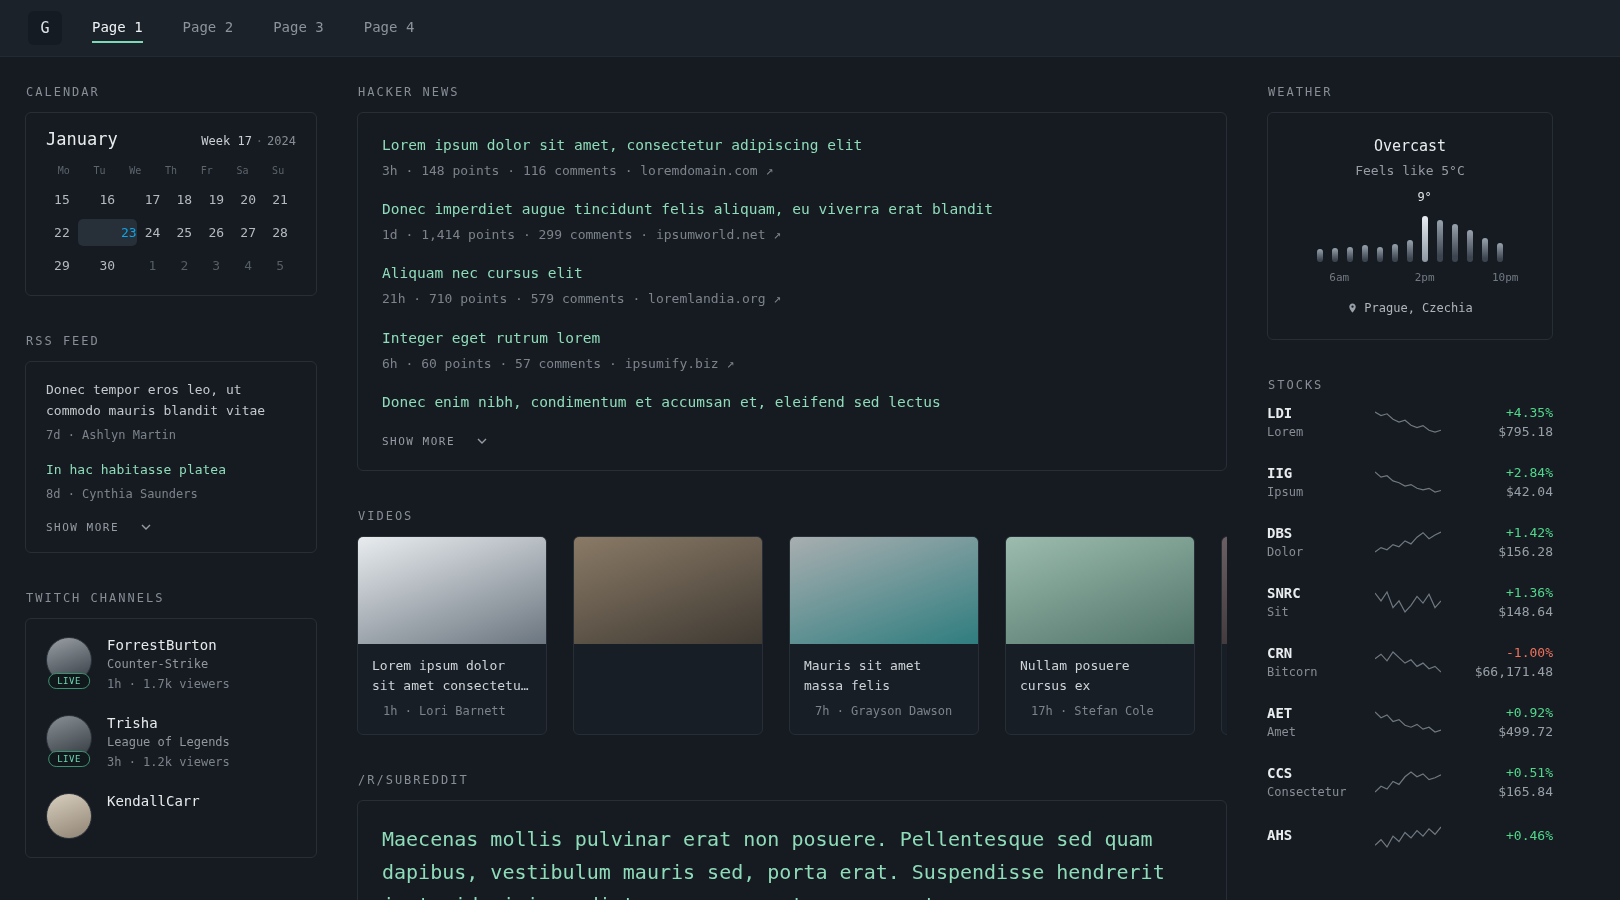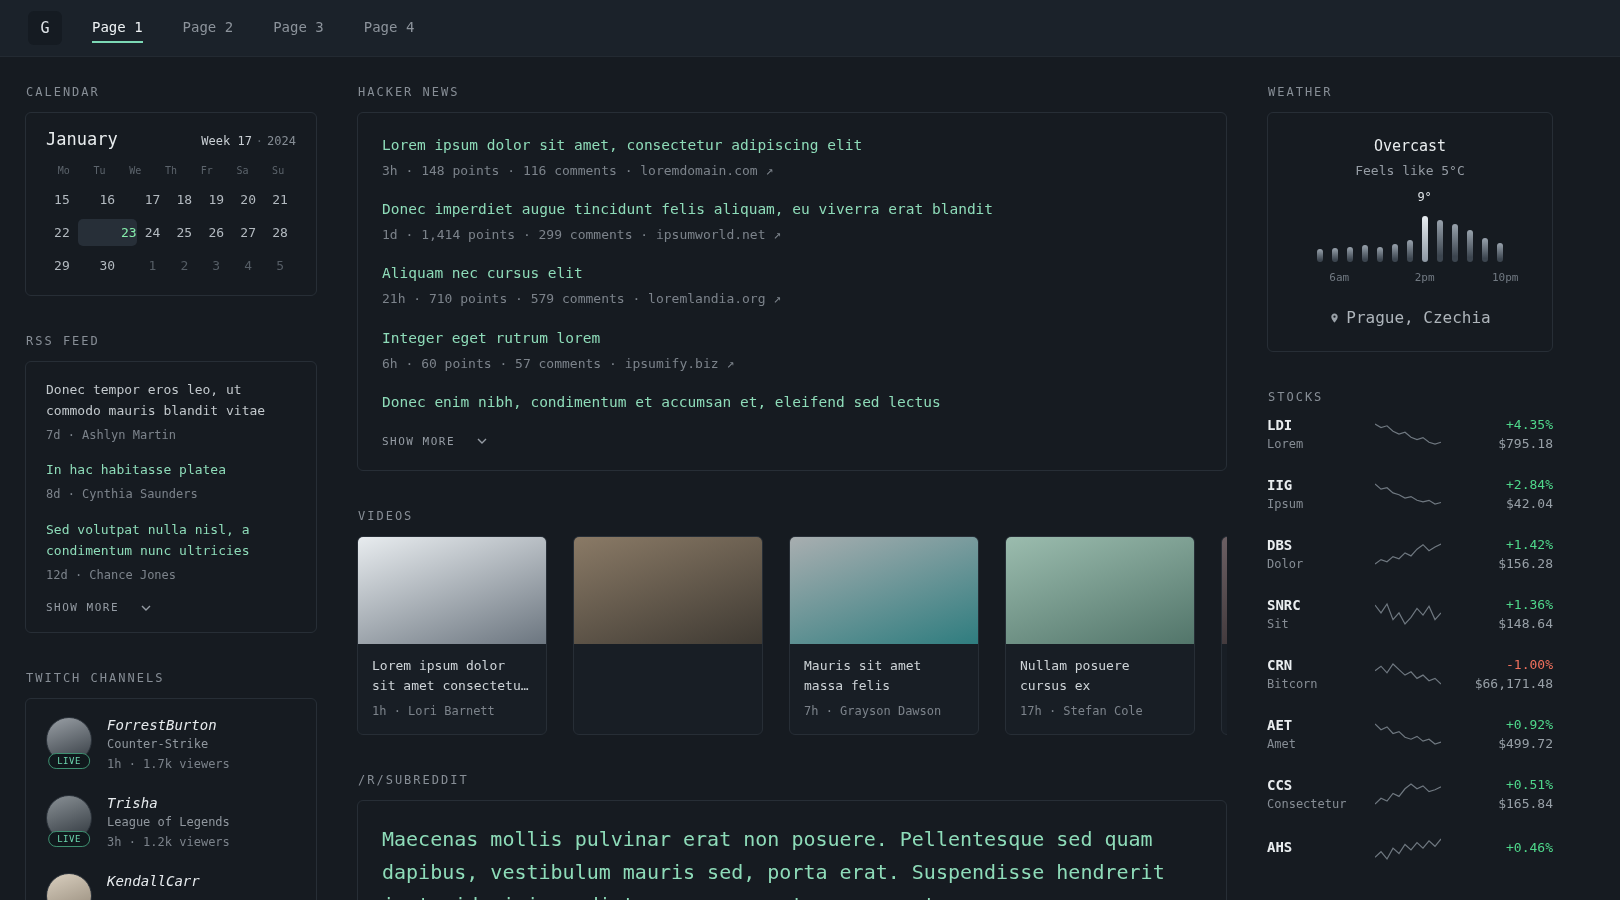--- a/index.html
+++ b/index.html
@@ -87,21 +87,21 @@
   .calendar-card{padding:16px 20px;}
   .cal-head{display:flex;justify-content:space-between;align-items:baseline;margin-bottom:16px;}
   .cal-month{font-size:17px;color:#e9edef;}
   .cal-meta{font-size:12px;color:#c9cfd4;}
   .cal-meta .dot{color:#565e66;margin:0 4px;}
   .cal-meta .cal-year{color:#868d95;}
   .cal-grid{display:grid;grid-template-columns:repeat(7,1fr);text-align:center;}
   .dow{font-size:10px;color:#5c646c;}
   .cal-days{margin-top:10px;font-size:13px;color:#b3bac0;row-gap:6px;}
   .day{padding:6px 0;border-radius:5px;}
-  .day.sel{background:#272f38;color:#86efac;padding-left:43px;}
+  .day.sel{background:#272f38;color:#0ea5e9;padding-left:43px;}
   .day.dim{color:#555d65;}
 
   
   .rss-item + .rss-item{margin-top:17px;}
   .rss-title{font-size:13px;line-height:1.6;display:block;}
   .rss-title.visited{color:#c2c8cc;}
 
   
   .tw-item{display:flex;gap:15px;align-items:flex-start;}
   .tw-item + .tw-item{margin-top:22px;}
@@ -111,21 +111,21 @@
     display:none;
     position:absolute;bottom:-6px;left:50%;transform:translateX(-50%);
     font-size:9px;letter-spacing:.5px;
     color:var(--live);
     background:#10181c;
     border:1px solid #3e8f70;
     border-radius:9px;
     padding:2px 8px;
   }
   .live-badge.show{display:inline-block;}
-  .tw-name{font-size:14px;color:#e7ebee;font-style:italic;}
+  .tw-name{font-size:14px;color:#e7ebee;}
   .tw-game{font-size:12px;color:#90979e;margin-top:4px;}
 
   
   .hn-card{padding:22px 24px;}
   .hn-item + .hn-item{margin-top:19px;}
   .hn-title{font-size:14.5px;line-height:1.45;display:block;}
   .hn-item .meta{font-size:13px;margin-top:6px;}
   .meta-domain{color:#7c838b;}
   .hn-card .show-more{margin-top:22px;}
 
@@ -135,21 +135,21 @@
     width:190px;flex:none;
     border:1px solid var(--border);
     border-radius:6px;
     overflow:hidden;
     background:#181e25;
     display:block;
   }
   .video-thumb{height:107px;}
   .video-body{padding:12px 14px 14px;}
   .video-title{font-size:13px;line-height:1.55;color:#ced4d8;min-height:40px;}
-  .video-body .meta{margin-top:7px;}
+  .video-body .meta{margin-top:7px;margin-left:11px;}
 
   
   .sub-card{padding:22px 24px;}
   .sub-title{font-size:20px;line-height:1.65;display:block;}
 
   
   .weather-card{padding:24px 20px;text-align:center;}
   .w-cond{font-size:15px;color:#e9edef;}
   .w-feels{font-size:13px;color:#959ca4;margin-top:8px;}
   .w-bars{
@@ -162,22 +162,22 @@
   }
   .wbar.current{background:linear-gradient(to bottom,#e8edf1,#8c97a2);}
   .w-temp{
     position:absolute;top:-24px;left:56%;transform:translateX(-50%);
     font-size:12px;color:#dde2e6;
   }
   .w-times{position:relative;height:14px;margin-top:9px;font-size:11px;color:#717982;}
   .w-times span{position:absolute;transform:translateX(-50%);}
   .w-time-0{left:21%;} .w-time-1{left:56%;} .w-time-2{left:89%;}
   .w-loc{
-    margin-top:23px;display:flex;justify-content:center;align-items:center;gap:6px;
-    font-size:16px;color:#aeb5bb;
+    margin-top:16px;display:flex;justify-content:center;align-items:center;gap:6px;
+    font-size:12px;color:#aeb5bb;
   }
   .pin{fill:#9aa1a8;}
 
   
   .stocks-list{margin-top:6px;}
   .stock-row{display:flex;align-items:center;margin-bottom:26px;}
   .stock-id{width:106px;flex:none;}
   .stock-symbol{font-size:14px;font-weight:bold;color:#e9edef;}
   .stock-name{font-size:12px;color:#868d95;margin-top:4px;}
   .spark{flex:none;margin:0 auto;}
@@ -263,24 +263,20 @@
             <div class="rss-item">
               <a class="rss-title link visited">Donec tempor eros leo, ut commodo mauris blandit vitae</a>
               <div class="meta">7d · Ashlyn Martin</div>
             </div>
 
             <div class="rss-item">
               <a class="rss-title link">In hac habitasse platea</a>
               <div class="meta">8d · Cynthia Saunders</div>
             </div>
 
-            <div class="rss-item">
-              <a class="rss-title link">Sed volutpat nulla nisl, a condimentum nunc ultricies</a>
-              <div class="meta">12d · Chance Jones</div>
-            </div>
           </div>
         <a class="show-more">
           <span>SHOW MORE</span>
           <svg class="chev" width="10" height="6" viewBox="0 0 10 6">
               <path d="M1 1l4 4 4-4"></path>
             </svg>
         </a>
       </div>
     </section>
 

